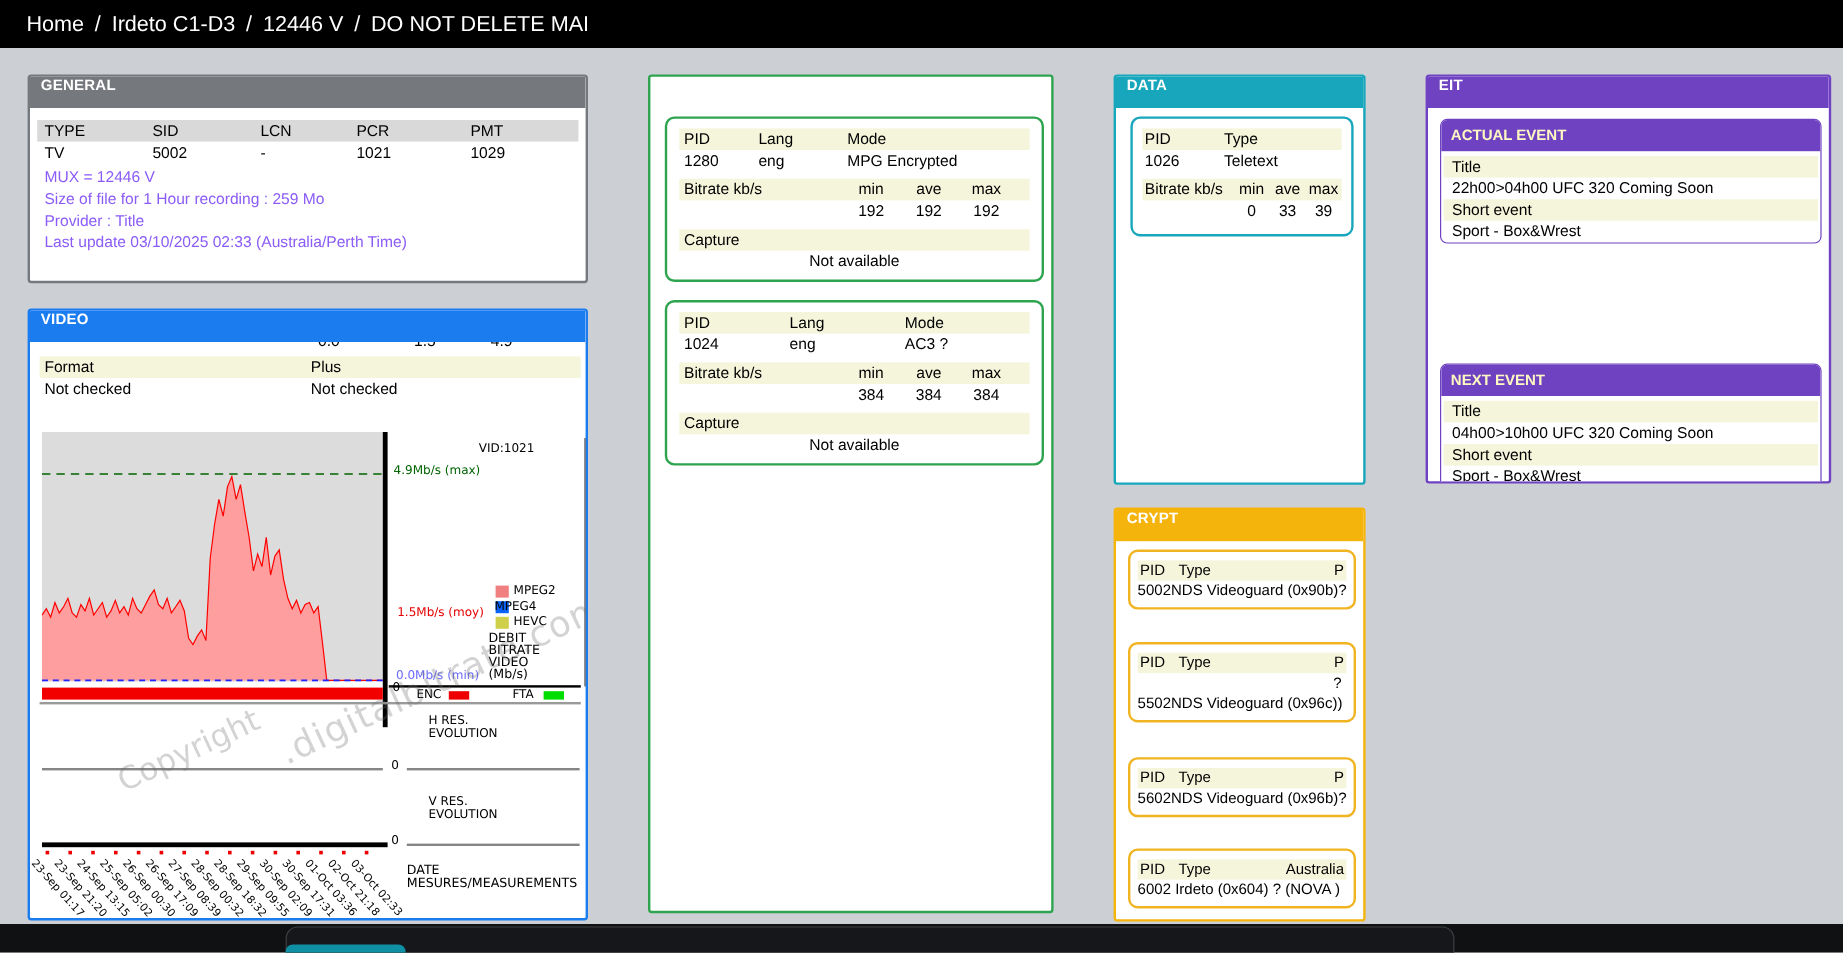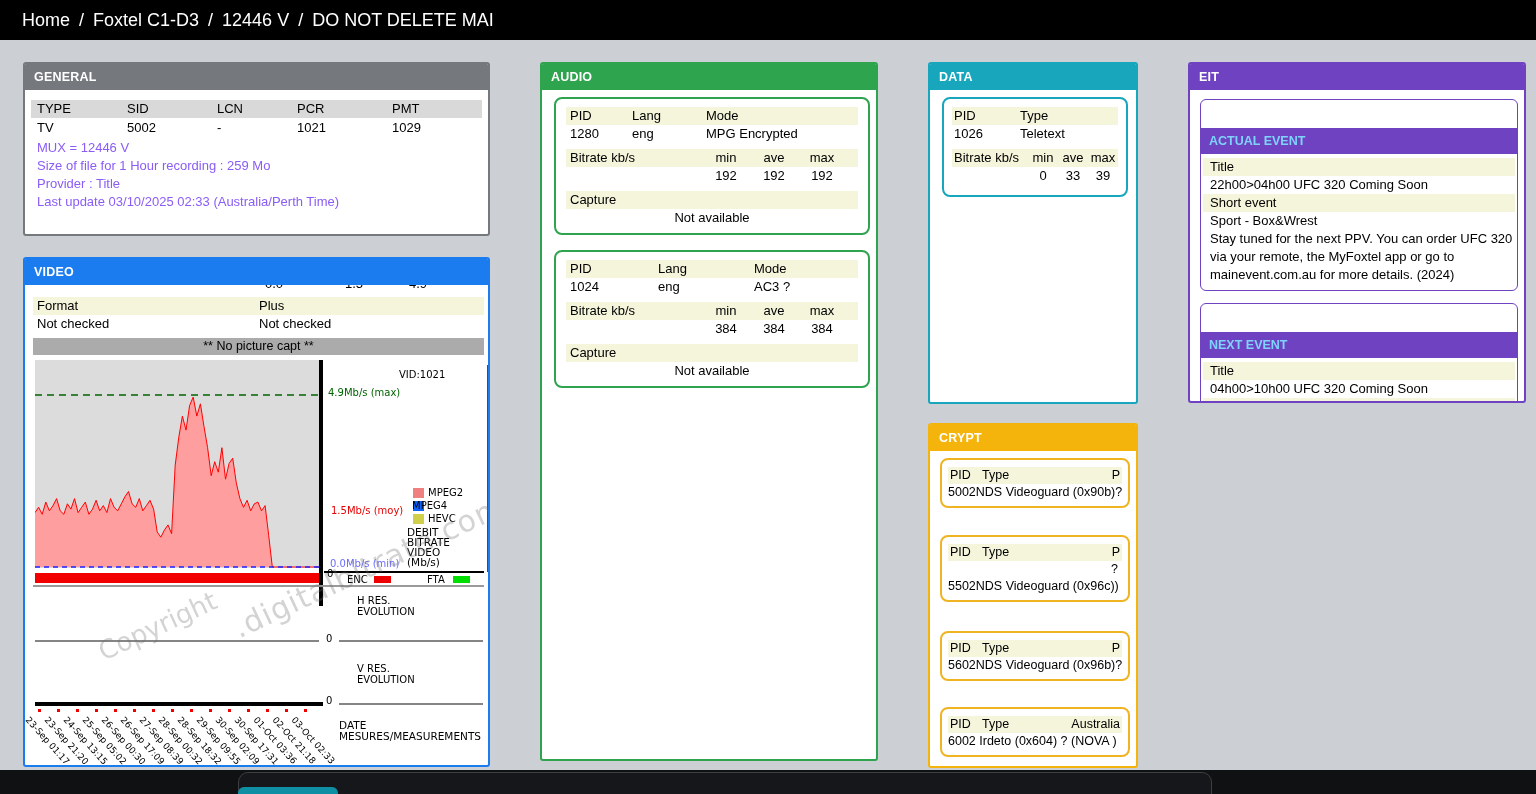--- a/index.html
+++ b/index.html
@@ -7,21 +7,21 @@
   body { font-family:"Liberation Sans", sans-serif; background:#ccd0d4; position:relative; }
   #app { position:absolute; inset:0; width:1536px; height:794px; background:#ccd0d4; overflow:hidden; }
 
   
   .topbar { position:absolute; left:0; top:0; width:1536px; height:40px; background:#000; display:flex; align-items:center; padding-left:22px; z-index:20; }
   .crumb { color:#fff; font-size:18px; cursor:pointer; }
   .crumb-sep { color:#fff; font-size:18px; margin:0 9px; }
 
   
   .panel { position:absolute; background:#fff; border-radius:3px; overflow:hidden; }
-  .panel-h { height:26px; color:#fff; font-size:12.5px; font-weight:700; display:flex; align-items:center; padding-left:9px; letter-spacing:.2px; }
+  .panel-h { height:26px; color:#fff; font-size:12.5px; font-weight:700; display:flex; padding-left:9px; letter-spacing:.2px; }
 
   
   #general { left:23px; top:62px; width:467px; height:174px; border:2px solid #75797e; }
   #general .panel-h { background:#75797e; }
   .gen-hdr-row { position:absolute; left:6px; right:6px; top:36px; height:18px; background:#d9d9d9; }
   .gen-cell { position:absolute; font-size:13px; color:#000; height:18px; line-height:18px; }
   .gen-line { position:absolute; left:12px; font-size:13px; color:#8b5cf6; }
 
   
   #video { left:23px; top:257px; width:467px; height:510px; border:2px solid #1b7cf0; }
@@ -65,37 +65,37 @@
   .ccard { position:absolute; left:10px; width:190px; border:2px solid #f0b422; border-radius:8px; background:#fff; padding:7px 6px 5px 6px; }
   .crow { display:flex; height:17px; line-height:17px; font-size:12.5px; background:#f5f5dc; }
   .cc1 { width:34px; padding-left:2px; } .cc2 { flex:1; } .cc3 { text-align:right; padding-right:2px; }
   .crypt-line { font-size:12.5px; height:17px; line-height:17px; white-space:nowrap; }
   .crypt-line.r { text-align:right; padding-right:4px; }
 
   
   #eit { left:1188px; top:62px; width:338px; height:341px; border:2px solid #6f42c1; }
   #eit .panel-h { background:#6f42c1; }
   .ecard { position:absolute; left:10px; width:318px; border:1px solid #6f42c1; border-radius:6px; background:#fff; overflow:hidden; }
-  .ecard-h { height:26px; background:#6f42c1; color:#7dd3fc; font-size:12.5px; font-weight:700; display:flex; align-items:center; padding-left:8px;margin-top:28px; }
+  .ecard-h { height:26px; background:#6f42c1; color:#fef9c3; font-size:12.5px; font-weight:700; display:flex; align-items:center; padding-left:8px; }
   .erow { font-size:13px; min-height:18px; line-height:18px; padding-left:7px; margin:0 2px; }
   .erow.y { background:#f5f5dc; }
   .erow.multi { line-height:18px; }
 
   
   .bottom-strip { position:absolute; left:0; top:770px; width:1536px; height:24px; background:#101112; z-index:15; }
   .bottom-card-outline { position:absolute; left:238px; top:2px; width:974px; height:40px; border:1px solid #3c4043; border-radius:10px; background:#16171a; }
   .teal-btn { position:absolute; left:238px; top:17px; width:100px; height:12px; background:#0f8fa3; border-radius:6px 6px 0 0; cursor:pointer; }
 </style>
 </head>
 <body>
 
 <div id="app">
 
   <div class="topbar">
-    <div id="breadcrumb"><span class="crumb">Home</span><span class="crumb-sep">/</span><span class="crumb">Foxtel C1-D3</span><span class="crumb-sep">/</span><span class="crumb">12446 V</span><span class="crumb-sep">/</span><span class="crumb">DO NOT DELETE MAI</span></div>
+    <div id="breadcrumb"><span class="crumb">Home</span><span class="crumb-sep">/</span><span class="crumb">Irdeto C1-D3</span><span class="crumb-sep">/</span><span class="crumb">12446 V</span><span class="crumb-sep">/</span><span class="crumb">DO NOT DELETE MAI</span></div>
   </div>
 
   <div class="panel" id="general">
     <div class="panel-h">
       <span>GENERAL</span>
     </div>
     <div class="gen-hdr-row"></div>
     <span class="gen-cell" style="left:12px;top:36px;font-weight:400">TYPE</span>
     <span class="gen-cell" style="left:102px;top:36px">SID</span>
     <span class="gen-cell" style="left:192px;top:36px">LCN</span>
@@ -118,21 +118,20 @@
     <span class="stat-num" style="left:384px">4.9</span>
     <div class="panel-h">
       <span>VIDEO</span>
     </div>
 
     <div class="v-abs yellow-band" style="left:8px;top:38px;width:451px;height:18px"></div>
     <span class="v-abs lbl13" style="left:12px;top:39px">Format</span>
     <span class="v-abs lbl13" style="left:234px;top:39px">Plus</span>
     <span class="v-abs lbl13" style="left:12px;top:57px">Not checked</span>
     <span class="v-abs lbl13" style="left:234px;top:57px">Not checked</span>
-    <div class="v-abs notice" style="left:8px;top:79px;width:451px;height:17px">** No picture capt **</div>
 
     <div class="v-abs plot-bg" style="left:10px;top:101px;width:284px;height:208px"></div>
     <svg id="bitrate-svg" class="v-abs" style="left:10px;top:101px;z-index:2" width="284" height="209">
         <polygon points="0,207 0.0,152.6 3.6,147.3 7.2,154.3 10.8,142.1 14.4,150.8 18.0,145.6 21.6,138.6 25.2,150.8 28.8,154.3 32.4,143.8 35.9,149.1 39.5,138.6 43.1,152.6 46.7,147.3 50.3,142.1 53.9,154.3 57.5,149.1 61.1,140.3 64.7,150.8 68.3,145.6 71.9,152.6 75.5,138.6 79.1,147.3 82.7,150.8 86.3,143.8 89.9,136.8 93.5,131.5 97.1,143.8 100.7,147.3 104.3,138.6 107.8,150.8 111.4,145.6 115.0,140.3 118.6,149.1 122.2,171.9 125.8,177.2 129.4,170.1 133.0,164.9 136.6,173.7 140.2,105.2 143.8,77.1 147.4,56.1 151.0,70.1 154.6,45.5 158.2,37.1 161.8,56.1 165.4,43.8 169.0,66.6 172.6,87.7 176.2,115.7 179.7,101.7 183.3,112.2 186.9,87.7 190.5,119.2 194.1,103.4 197.7,98.2 201.3,122.8 204.9,138.6 208.5,147.3 212.1,140.3 215.7,150.8 219.3,143.8 222.9,142.1 226.5,150.8 230.1,145.6 233.7,175.4 237.3,207.0 240.9,207.0 244.5,207.0 248.1,207.0 251.6,207.0 255.2,207.0 258.8,207.0 262.4,207.0 266.0,207.0 269.6,207.0 273.2,207.0 276.8,207.0 280.4,207.0 284.0,207.0 284,207" fill="#ff9e9e" stroke="none"></polygon>
         <polyline points="0.0,152.6 3.6,147.3 7.2,154.3 10.8,142.1 14.4,150.8 18.0,145.6 21.6,138.6 25.2,150.8 28.8,154.3 32.4,143.8 35.9,149.1 39.5,138.6 43.1,152.6 46.7,147.3 50.3,142.1 53.9,154.3 57.5,149.1 61.1,140.3 64.7,150.8 68.3,145.6 71.9,152.6 75.5,138.6 79.1,147.3 82.7,150.8 86.3,143.8 89.9,136.8 93.5,131.5 97.1,143.8 100.7,147.3 104.3,138.6 107.8,150.8 111.4,145.6 115.0,140.3 118.6,149.1 122.2,171.9 125.8,177.2 129.4,170.1 133.0,164.9 136.6,173.7 140.2,105.2 143.8,77.1 147.4,56.1 151.0,70.1 154.6,45.5 158.2,37.1 161.8,56.1 165.4,43.8 169.0,66.6 172.6,87.7 176.2,115.7 179.7,101.7 183.3,112.2 186.9,87.7 190.5,119.2 194.1,103.4 197.7,98.2 201.3,122.8 204.9,138.6 208.5,147.3 212.1,140.3 215.7,150.8 219.3,143.8 222.9,142.1 226.5,150.8 230.1,145.6 233.7,175.4 237.3,207.0 240.9,207.0 244.5,207.0 248.1,207.0 251.6,207.0 255.2,207.0 258.8,207.0 262.4,207.0 266.0,207.0 269.6,207.0 273.2,207.0 276.8,207.0 280.4,207.0 284.0,207.0" fill="none" stroke="#ff0000" stroke-width="1"></polyline>
         <line x1="0" y1="35" x2="284" y2="35" stroke="#006400" stroke-width="1.4" stroke-dasharray="7,5"></line>
         <line x1="0" y1="207" x2="284" y2="207" stroke="#2222ff" stroke-width="1.4" stroke-dasharray="5,4"></line>
       </svg>
 
     <div class="v-abs" style="left:294px;top:101px;width:4px;height:246px;background:#000"></div>
@@ -210,23 +209,20 @@
         <div class="xdate" style="left: 272px; top: 456px;">03-Oct 02:33</div>
       </div>
     <div class="chart-lab" style="left:314px;top:461px;font-size:10.5px;line-height:11px">DATE
 MESURES/MEASUREMENTS</div>
 
     <div class="wm" style="left:69px;top:352px;font-size:26px;transform:rotate(-25deg)">Copyright</div>
     <div class="wm" style="left:196px;top:290px;font-size:30px;letter-spacing:1px;transform:rotate(-25deg)">.digitalbitrate.com</div>
   </div>
 
   <div class="panel" id="audio">
-    <div class="panel-h">
-      <span>AUDIO</span>
-    </div>
 
     <div class="acard" style="top:33px">
       <div class="arow y">
         <span class="ac1">PID</span>
         <span class="ac2">Lang</span>
         <span class="ac3">Mode</span>
       </div>
       <div class="arow">
         <span class="ac1">1280</span>
         <span class="ac2">eng</span>
@@ -365,21 +361,20 @@
     </div>
     <div class="ecard" style="top:35px">
       <div class="ecard-h">
         <span>ACTUAL EVENT</span>
       </div>
       <div style="height:4px"></div>
       <div class="erow y">Title</div>
       <div class="erow">22h00&gt;04h00 UFC 320 Coming Soon</div>
       <div class="erow y">Short event</div>
       <div class="erow">Sport - Box&amp;Wrest</div>
-      <div class="erow multi" style="padding-bottom:6px">Stay tuned for the next PPV. You can order UFC 320 via your remote, the MyFoxtel app or go to mainevent.com.au for more details. (2024)</div>
     </div>
     <div class="ecard" style="top:239px;height:110px">
       <div class="ecard-h">
         <span>NEXT EVENT</span>
       </div>
       <div style="height:4px"></div>
       <div class="erow y">Title</div>
       <div class="erow">04h00&gt;10h00 UFC 320 Coming Soon</div>
       <div class="erow y">Short event</div>
       <div class="erow">Sport - Box&amp;Wrest</div>

